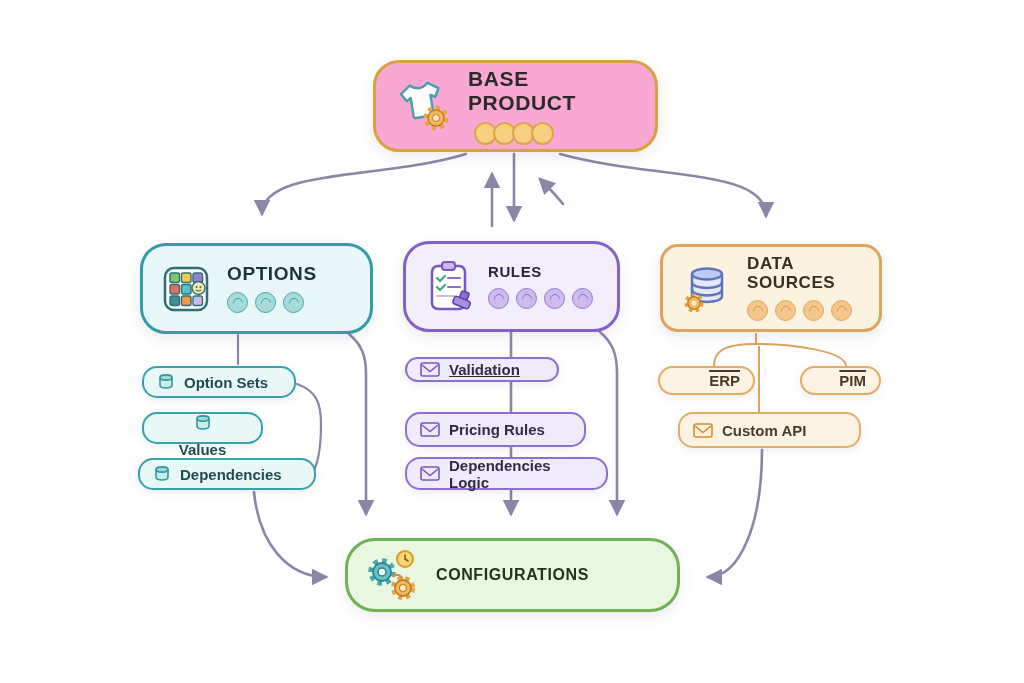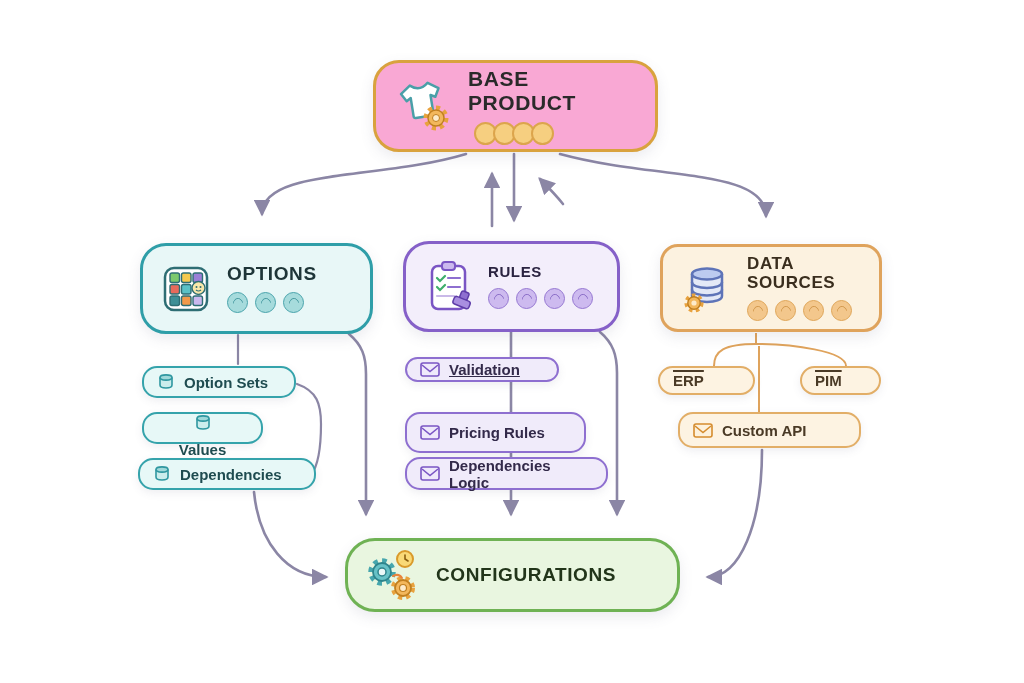--- a/index.html
+++ b/index.html
@@ -19,37 +19,37 @@
   .coins i{display:block;width:23px;height:23px;border-radius:50%;background:#F6CF80;border:2px solid #DCA54C;box-sizing:border-box;}
   .coins i + i{margin-left:-4px;}
 
   .options{left:140px;top:243px;width:233px;height:91px;background:#E8F7F7;border:3px solid #2F9EA8;}
   .options .title{font-size:19px;color:#1e3538;}
   .rules{left:403px;top:241px;width:217px;height:91px;background:#F3EEFB;border:3px solid #8560C8;}
   .rules .title{font-size:15px;color:#2a2340;}
   .datasources{left:660px;top:244px;width:222px;height:88px;background:#FCF2E0;border:3px solid #DFA35C;border-radius:18px;}
   .datasources .title{font-size:17px;color:#3a2e1e;}
   .configs{left:345px;top:538px;width:335px;height:74px;background:#E9F6E0;border:3px solid #6FB254;border-radius:30px;}
-  .configs .title{font-size:19px;color:#22351a;}
+  .configs .title{font-size:16px;color:#22351a;}
 
   .dots{display:flex;gap:7px;margin-top:8px;}
   .dot{position:relative;width:21px;height:21px;border-radius:50%;box-sizing:border-box;border:1.5px solid;}
   .dot::after{content:"";position:absolute;inset:24%;border:1.8px solid currentColor;border-radius:50%;
               border-right-color:transparent;border-bottom-color:transparent;transform:rotate(40deg);opacity:.75;}
   .dot.teal{background:#A6DBDC;border-color:#4AA4AC;color:#2E8890;}
   .dot.purple{background:#CDBAEF;border-color:#9678D2;color:#7757BC;}
   .dot.orange{background:#F3C78C;border-color:#DFA659;color:#C98C3C;}
 
   .pill{position:absolute;z-index:2;display:flex;align-items:center;gap:9px;padding:0 13px;
         box-sizing:border-box;border-radius:15px;font-size:15px;font-weight:600;
         box-shadow:0 3px 8px rgba(90,90,120,.10);}
   .pill.teal{background:#E7F8F7;border:2px solid #35A3AB;color:#1f4c50;}
   .pill.purple{background:#F0EBFA;border:2px solid #8E6FD0;color:#332a4a;}
   .pill.orange{background:#FDF3E2;border:2px solid #E2AE67;color:#4a3a26;}
-  .pill.center{justify-content:flex-start;}
+  .pill.center{justify-content:flex-end;}
   .overline{text-decoration:overline;text-decoration-thickness:1.5px;}
 
   .icon{display:flex;align-items:center;justify-content:center;flex:0 0 auto;}
 </style>
 </head>
 <body>
 
 <div class="stage">
 
   <svg class="connectors" width="1024" height="683" viewBox="0 0 1024 683">
@@ -214,21 +214,21 @@
 
   <div class="pill purple" style="left:405px;top:357px;width:154px;height:25px;text-decoration:underline;">
     <span class="icon">
       <svg width="20" height="15" viewBox="0 0 20 15">
         <rect x="1" y="1" width="18" height="13" rx="2" fill="#EFE9FB" stroke="#7A55C4" stroke-width="1.6"></rect>
         <path d="M2 3 L10 9.5 L18 3" fill="none" stroke="#7A55C4" stroke-width="1.6"></path>
       </svg>
     </span>
     <span>Validation</span>
   </div>
-  <div class="pill purple" style="left:405px;top:412px;width:181px;height:41px;">
+  <div class="pill purple" style="left:405px;top:412px;width:181px;height:35px;">
     <span class="icon">
       <svg width="20" height="15" viewBox="0 0 20 15">
         <rect x="1" y="1" width="18" height="13" rx="2" fill="#EFE9FB" stroke="#7A55C4" stroke-width="1.6"></rect>
         <path d="M2 3 L10 9.5 L18 3" fill="none" stroke="#7A55C4" stroke-width="1.6"></path>
       </svg>
     </span>
     <span>Pricing Rules</span>
   </div>
   <div class="pill purple" style="left:405px;top:457px;width:203px;height:33px;">
     <span class="icon">

